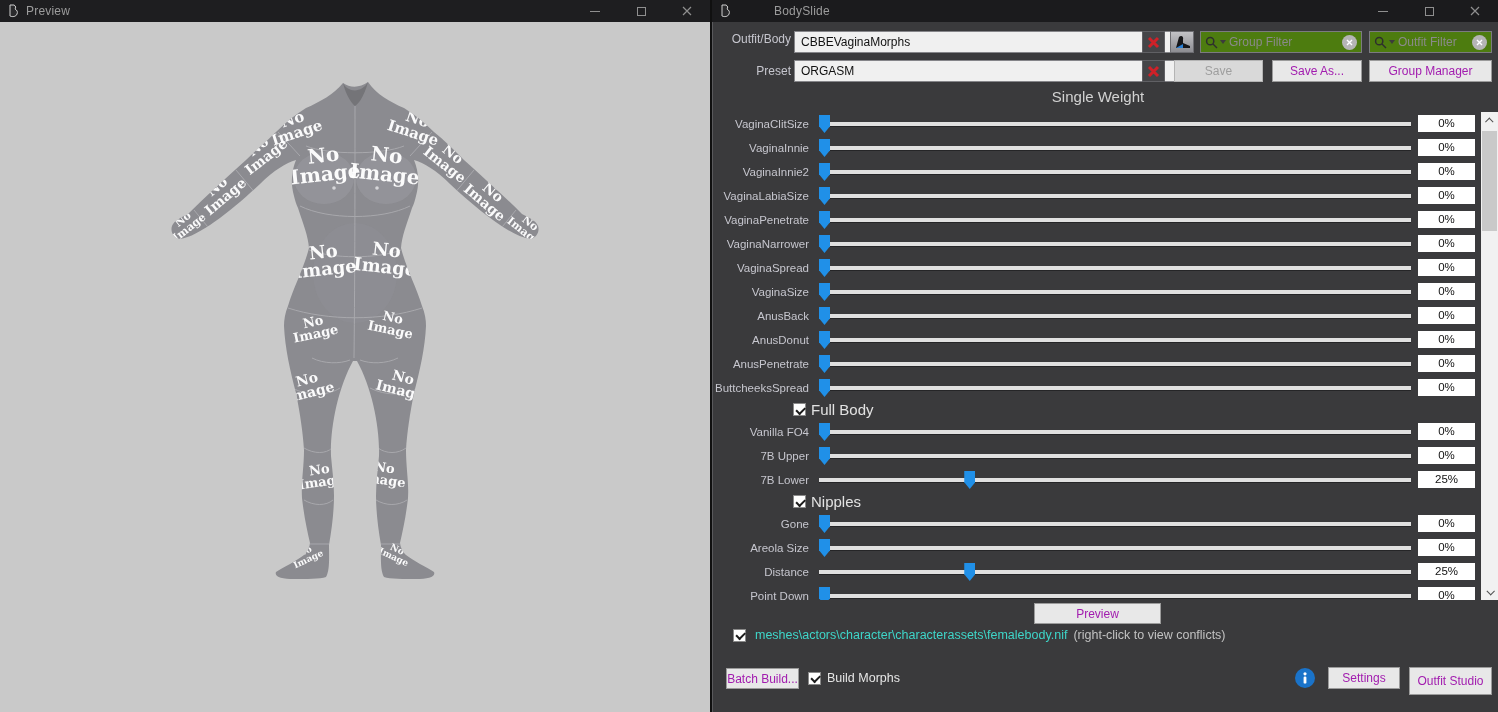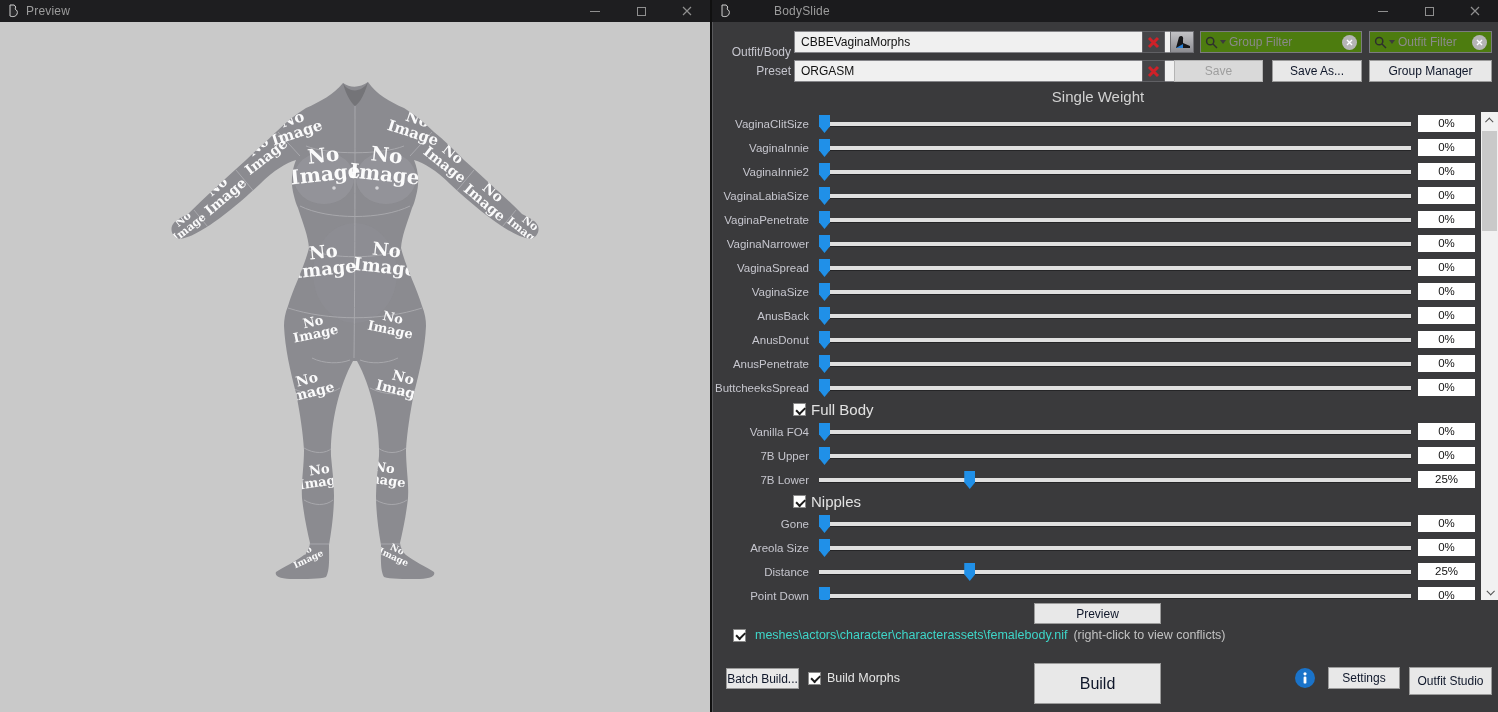--- a/index.html
+++ b/index.html
@@ -25,21 +25,21 @@
 
   
   .bodyslide-win { left:712px; width:786px; }
   .bodyslide-win .titlebar { background:#1b1b1d;gap:36px; }
   .panel { position:relative; width:786px; height:690px; background:#3a3a3c; border-left:1px solid #59595c; }
 
   .form-label { position:absolute; font-size:12px; color:#c6c6ce; text-align:right; width:74px; left:4px; line-height:22px; }
   .combo { position:absolute; left:81px; width:400px; height:22px; background:#f0f0f0; border:1px solid #858589;
            font-size:12px; color:#111; line-height:20px; padding-left:6px; }
   .combo .chev { position:absolute; right:6px; top:8px; width:8px; height:5px; }
-  .btn { position:absolute; background:#e8e8e8; border:1px solid #9b9b9b; color:#0f172a; font-size:12px;
+  .btn { position:absolute; background:#e8e8e8; border:1px solid #9b9b9b; color:#a21caf; font-size:12px;
          display:flex; align-items:center; justify-content:center; white-space:nowrap; }
   .btn.disabled { background:#d9d9d9; color:#9e9e9e; border-color:#b4b4b4; }
   .icon-btn { position:absolute; width:23px; height:22px; display:flex; align-items:center; justify-content:center; }
   .xbtn { background:#454548; border:1px solid #606064; }
   .shoebtn { background:linear-gradient(#c2c2c6,#8d8d92); border:1px solid #6d6d72; }
 
   .search { position:absolute; height:22px; background:#4d7c0f; border:1px solid #7b7b80; display:flex; align-items:center; }
   .search input { border:none; outline:none; background:transparent; font-size:12px; color:#222; width:100%;
                   font-family:"Liberation Sans","DejaVu Sans",sans-serif; }
   .search input::placeholder { color:#8a8a8a; opacity:1; }
@@ -260,21 +260,21 @@
         <span class="win-btn">
           <svg width="10" height="10" viewBox="0 0 10 10">
               <path d="M1,1 L9,9 M9,1 L1,9" stroke="#8f8f8f" stroke-width="1.2"></path>
             </svg>
         </span>
       </div>
     </div>
 
     <div class="panel">
 
-      <span class="form-label" style="top:19px">Outfit/Body</span>
+      <span class="form-label" style="top:6px">Outfit/Body</span>
       <div class="combo" style="top:9px">
         <span>CBBEVaginaMorphs</span>
         <svg class="chev" viewBox="0 0 8 5">
             <path d="M0,0 L4,5 L8,0" fill="none" stroke="#444" stroke-width="1.2"></path>
           </svg>
       </div>
       <span class="icon-btn xbtn" style="left:429px;top:9px">
         <svg width="13" height="13" viewBox="0 0 13 13">
             <path d="M2,2 L11,11 M11,2 L2,11" stroke="#d02128" stroke-width="3"></path>
           </svg>
@@ -533,21 +533,20 @@
         <span class="checkbox checked"></span>
         <span class="nif-path">meshes\actors\character\characterassets\femalebody.nif</span>
         <span class="nif-note">(right-click to view conflicts)</span>
       </div>
 
       <button class="btn batch-btn">Batch Build...</button>
       <span class="morphs-wrap">
         <span class="checkbox checked"></span>
         <span class="morphs-label">Build Morphs</span>
       </span>
-      <button class="btn build-btn">Build</button>
 
       <span class="info-btn">
         <svg width="8" height="12" viewBox="0 0 8 12">
             <circle cx="4" cy="1.8" r="1.6" fill="#fff"></circle>
             <rect x="2.6" y="4.6" width="2.8" height="7" rx="1.2" fill="#fff"></rect>
           </svg>
       </span>
       <button class="btn settings-btn">Settings</button>
       <button class="btn outfitstudio-btn">Outfit Studio</button>
 

